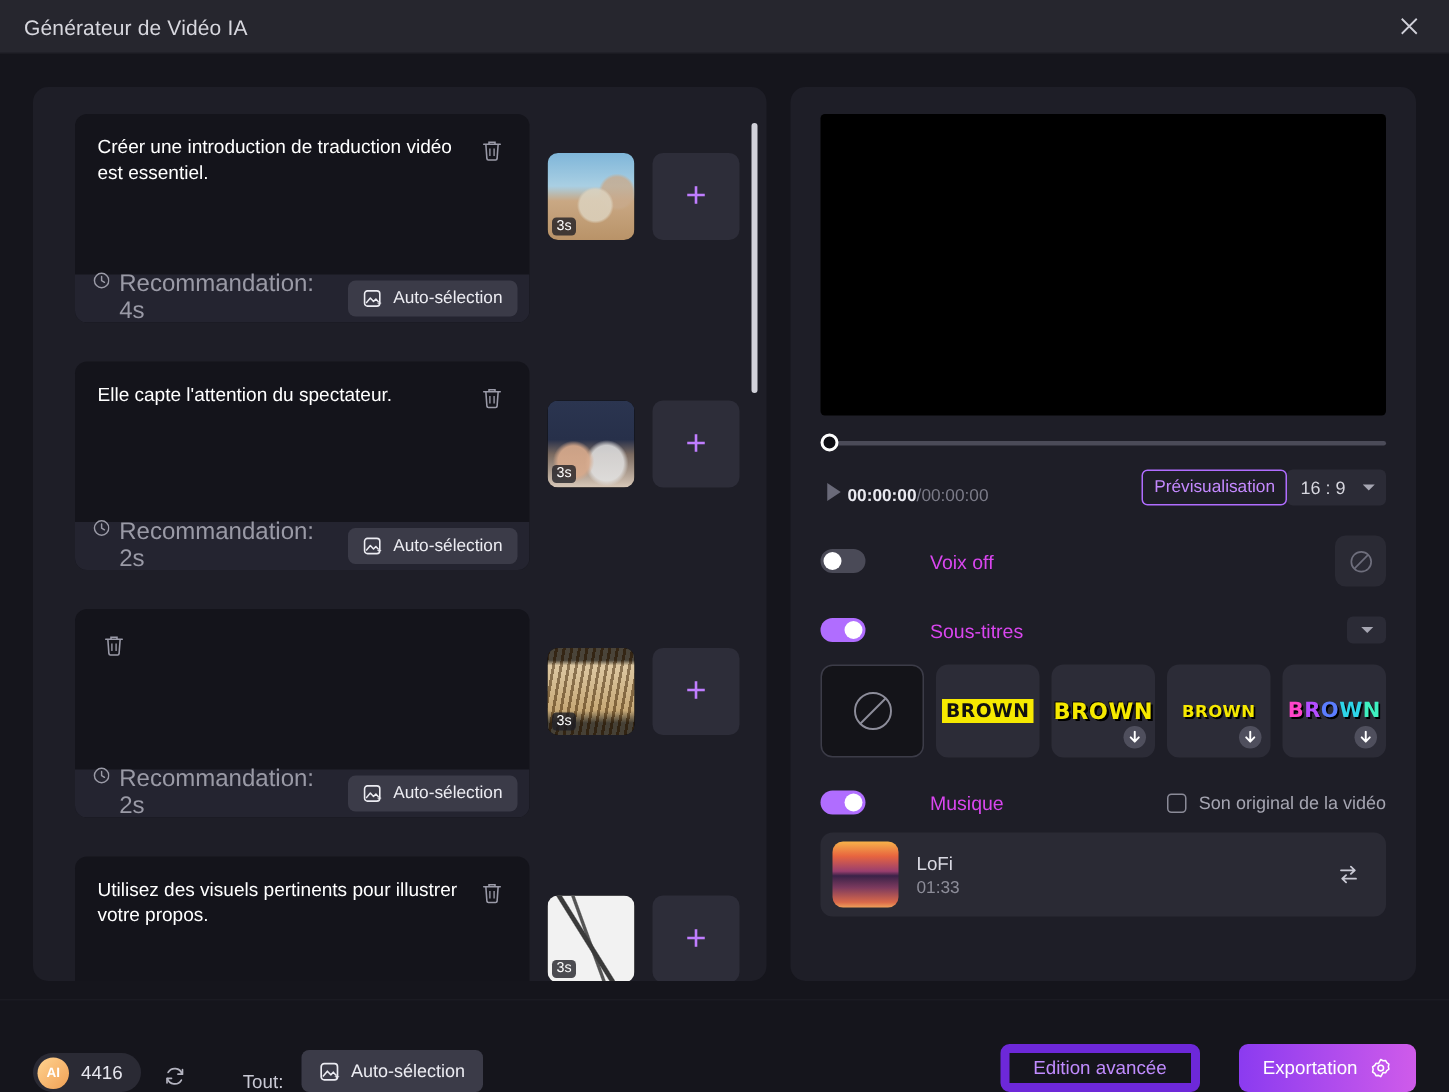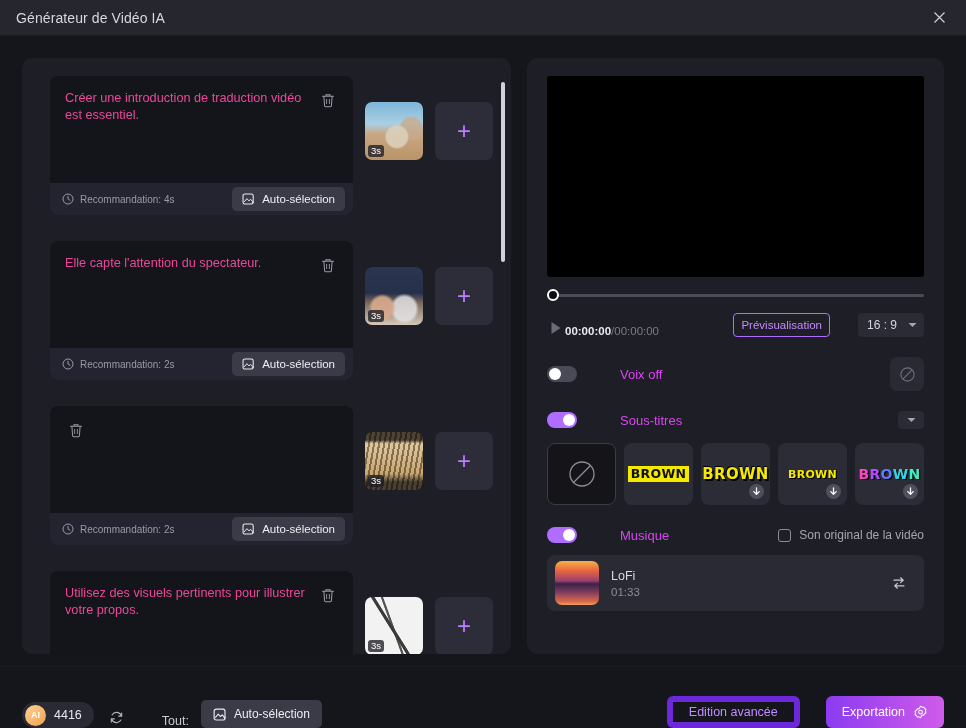--- a/index.html
+++ b/index.html
@@ -73,39 +73,39 @@
     min-height: 107px;
     padding: 14px 14px 10px 15px;
     display: flex;
     align-items: flex-start;
     gap: 6px;
   }
   .scene-text {
     flex: 1 1 auto;
     font-size: 12.7px;
     line-height: 1.35;
-    color: #ec4899;
+    color: #ffffff;
   }
   .trash-btn {
     width: 22px; height: 22px;
     flex: 0 0 auto;
     display: flex; align-items: center; justify-content: center;
     cursor: pointer; border-radius: 4px;
     margin-top: -1px;
   }
   .scene-card-foot {
     height: 32px;
     background: #242430;
     display: flex; align-items: center;
     padding: 0 8px 0 12px;
     gap: 8px;
   }
   .reco {
-    display: flex; align-items: flex-end; gap: 6px;
-    font-size: 10px; color: #9a9aa6;
+    display: flex; align-items: flex-start; gap: 6px;
+    font-size: 16px; color: #9a9aa6;
     flex: 1 1 auto;
   }
   .autosel-btn {
     display: inline-flex; align-items: center; gap: 6px;
     height: 24px;
     padding: 0 10px;
     background: #3b3b48;
     border-radius: 5px;
     font-size: 11.5px;
     color: #ececf2;
@@ -217,21 +217,20 @@
   .ratio-select {
     height: 24px;
     min-width: 66px;
     background: #2b2b36;
     border-radius: 4px;
     display: flex; align-items: center; justify-content: space-between;
     padding: 0 7px 0 9px;
     font-size: 12px; color: #d6d6de;
     cursor: pointer;
     gap: 6px;
-    margin-left: 28px;
   }
 
   .opt-row {
     display: flex; align-items: center;
     margin-top: 20px;
     gap: 12px;
   }
   .toggle {
     width: 30px; height: 16px;
     border-radius: 9px;

